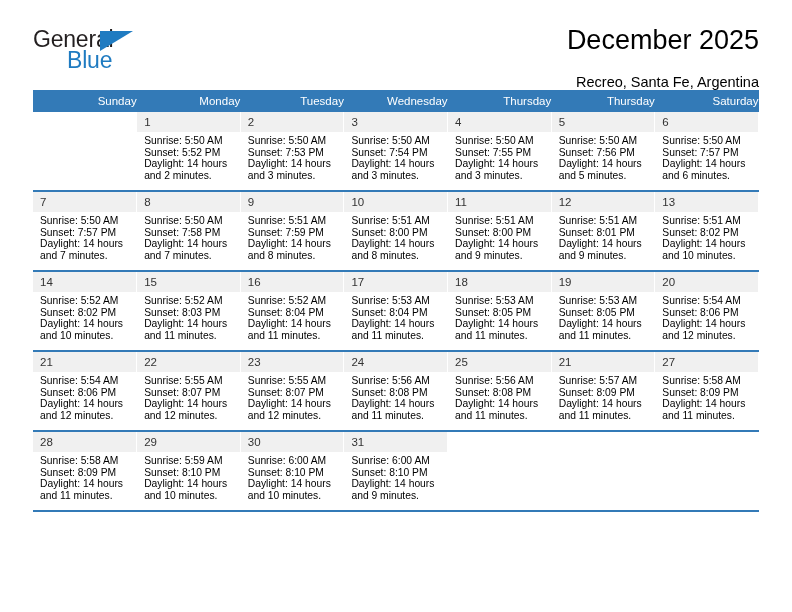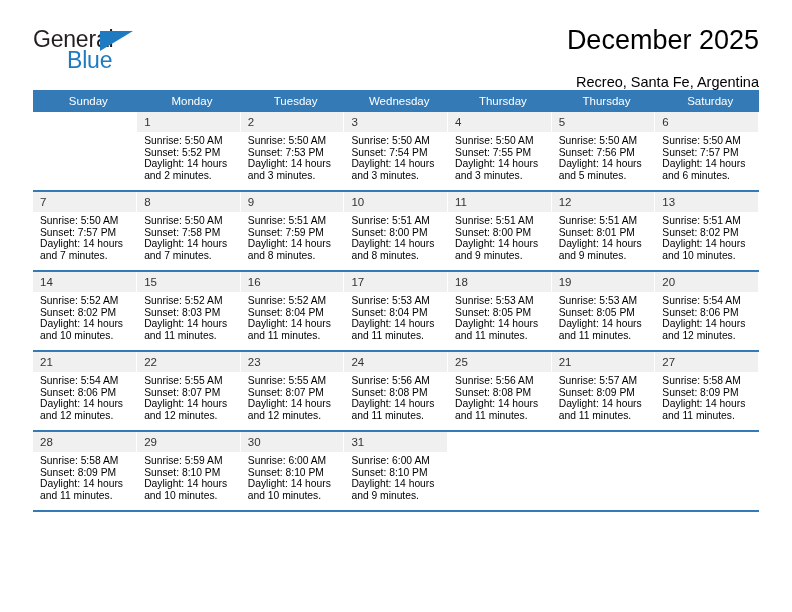--- a/index.html
+++ b/index.html
@@ -88,21 +88,21 @@
   .calendar {
     width: 726px;
     border-collapse: collapse;
     table-layout: fixed;
   }
   .calendar th {
     background: #337ab7;
     color: #ffffff;
     font-size: 11.5px;
     font-weight: normal;
-    text-align: center;
+    text-align: right;
     padding: 5px 0 5px 7px;
     height: 11px;
     border: none;
   }
   .calendar td {
     width: 103.7px;
     height: 78px;
     vertical-align: top;
     padding: 0;
     border-right: 1px solid #ffffff;

